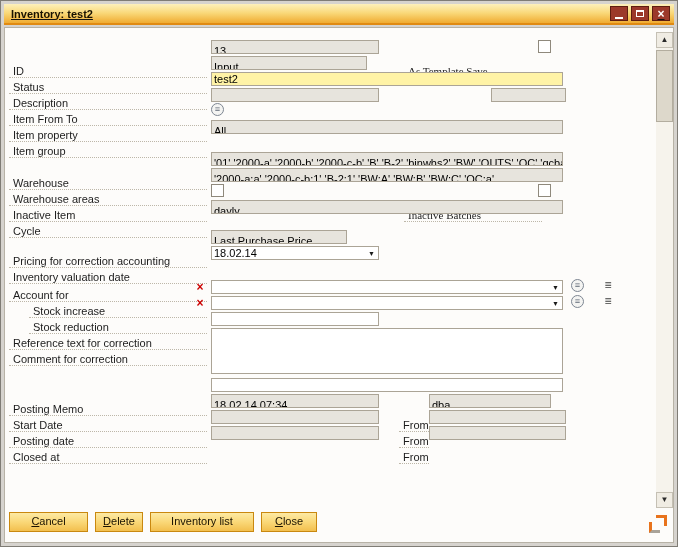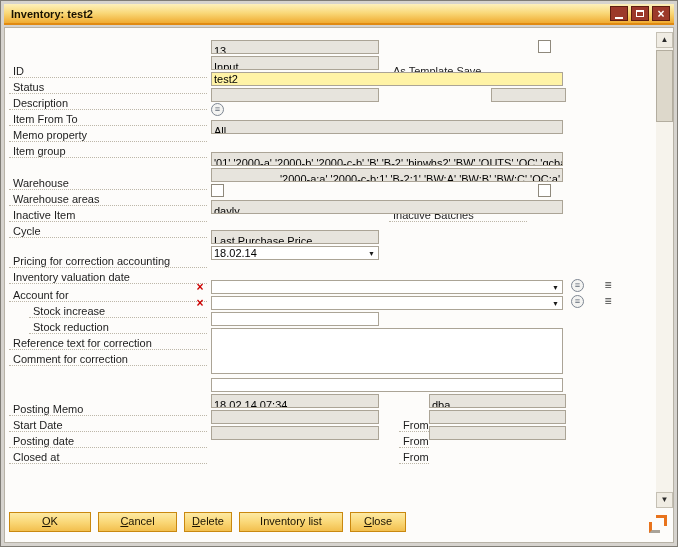--- a/index.html
+++ b/index.html
@@ -7,41 +7,41 @@
   .window {
     position:relative; width:678px; height:547px;
     background:#d6d3ce; border:1px solid #7f7c75;
     font-family:"Liberation Sans", sans-serif; font-size:11px; color:#141414;
     overflow:hidden;
   }
   .titlebar {
     position:absolute; left:3px; top:3px; right:3px; height:21px;
     background:linear-gradient(180deg,#fdf0bb 0%,#f9d878 48%,#f0ab31 100%);
     border-bottom:2px solid #e08a12;
-    display:flex; align-items:center; padding:0 4px 0 7px;
+    display:flex; align-items:center; padding:0 4px 0 7px;text-decoration:underline;
   }
   .title { font-weight:bold; font-size:11px; color:#1a1200; }
   .winbtns { margin-left:auto; display:flex; gap:3px; }
   .wbtn {
     width:18px; height:15px; background:#9c392a; border:1px solid #5f1d10;
     display:flex; align-items:center; justify-content:center; cursor:default;
   }
   .glyph-min { width:8px; height:2px; background:#fff; margin-top:8px; }
   .glyph-restore { width:8px; height:7px; border:1px solid #fff; border-top-width:2px; }
   .glyph-close { color:#fff; font-size:12px; font-weight:bold; line-height:10px; }
   .content {
     position:absolute; left:3px; top:26px; right:3px; bottom:3px;
     background:#fdfcfa; border:1px solid #b7b2a6;
   }
   .lbl {
     position:absolute; left:4px; width:198px; height:14px;
     border-bottom:1px dotted #bdb7a8; padding:1px 0 0 4px;
     white-space:nowrap; overflow:hidden; color:#1c1c1c;margin-top:24px;
   }
-  .lbl2 { left:384px; width:138px; }
+  .lbl2 { left:399px; width:138px;font-family:Liberation Serif, serif; }
   .lblFrom { left:394px; width:30px; }
   .lblIndent { left:24px; width:178px; }
   .fld {
     position:absolute; height:14px; border:1px solid #aba496;
     font-family:"Liberation Sans", sans-serif; font-size:11px; line-height:12px;
     padding:4px 2px; white-space:nowrap; overflow:hidden; color:#000;
   }
   .gray { background:#e7e4dd; }
   .white { background:#ffffff; }
   .yellow { background:#fff3a6; }
@@ -123,51 +123,51 @@
   </div>
 
   <div class="content">
 
     <div class="lbl" style="top:12px">ID</div>
     <div class="fld gray" style="top:12px; left:206px; width:168px;">13</div>
     <div class="lbl lbl2" style="top:12px">As Template Save</div>
     <div class="chk" style="top:12px; left:533px;"></div>
 
     <div class="lbl" style="top:28px">Status</div>
-    <div class="fld gray" style="top:28px; left:206px; width:168px;">Input</div>
+    <div class="fld gray" style="top:28px; left:206px; width:156px;">Input</div>
 
     <div class="lbl" style="top:44px">Description</div>
     <input class="fld yellow" style="top: 44px; left: 206px; width: 352px; position: absolute;" value="test2">
 
     <div class="lbl" style="top:60px">Item From To</div>
     <div class="fld gray" style="top:60px; left:206px; width:168px;"></div>
     <div class="fld gray" style="top:60px; left:486px; width:75px;"></div>
 
-    <div class="lbl" style="top:76px">Memo property</div>
+    <div class="lbl" style="top:76px">Item property</div>
     <span class="circle-icon" style="top:75px; left:206px;"><span>≡</span></span>
 
     <div class="lbl" style="top:92px">Item group</div>
     <div class="fld gray" style="top:92px; left:206px; width:352px;">All</div>
 
     <div class="lbl" style="top:124px">Warehouse</div>
     <div class="fld gray" style="top:124px; left:206px; width:352px;">'01','2000-a','2000-b','2000-c-b','B','B-2','binwhs2','BW','OUTS','QC','qcbad','</div>
 
     <div class="lbl" style="top:140px">Warehouse areas</div>
-    <div class="fld gray" style="top:140px; left:206px; width:352px;text-align:right;">'2000-a:a','2000-c-b:1','B-2:1','BW:A','BW:B','BW:C','QC:a'</div>
+    <div class="fld gray" style="top:140px; left:206px; width:352px;">'2000-a:a','2000-c-b:1','B-2:1','BW:A','BW:B','BW:C','QC:a'</div>
 
     <div class="lbl" style="top:156px">Inactive Item</div>
     <div class="chk" style="top:156px; left:206px;"></div>
     <div class="lbl lbl2" style="top:156px">Inactive Batches</div>
     <div class="chk" style="top:156px; left:533px;"></div>
 
     <div class="lbl" style="top:172px">Cycle</div>
     <div class="fld gray" style="top:172px; left:206px; width:352px;">dayly</div>
 
     <div class="lbl" style="top:202px">Pricing for correction accounting</div>
-    <div class="fld gray" style="top:202px; left:206px; width:168px;">Last Purchase Price</div>
+    <div class="fld gray" style="top:202px; left:206px; width:136px;">Last Purchase Price</div>
 
     <div class="lbl" style="top:218px">Inventory valuation date</div>
     <input class="fld white" style="top: 218px; left: 206px; width: 168px; position: absolute; padding-right: 12px;" value="18.02.14">
     <span class="combo-arrow" style="top:222px; left:363px;">▼</span>
 
     <div class="lbl lblIndent" style="top:252px">Stock increase</div>
 
     <div class="lbl" style="top:236px">Account for</div>
     <span class="req-x" style="top:253px; left:190px;">×</span>
     <input class="fld white" style="top: 252px; left: 206px; width: 352px; position: absolute; padding-right: 12px;">
@@ -187,34 +187,33 @@
 
     <div class="lbl" style="top:300px">Comment for correction</div>
     <textarea class="fld white" style="top: 300px; left: 206px; width: 352px; height: 46px; position: absolute;"></textarea>
 
     <div class="lbl" style="top:350px">Posting Memo</div>
     <input class="fld white" style="top: 350px; left: 206px; width: 352px; position: absolute;">
 
     <div class="lbl" style="top:366px">Start Date</div>
     <div class="fld gray" style="top:366px; left:206px; width:168px;">18.02.14 07:34</div>
     <div class="lbl lblFrom" style="top:366px">From</div>
-    <div class="fld gray" style="top:366px; left:424px; width:137px;">dba</div>
+    <div class="fld gray" style="top:366px; left:424px; width:122px;">dba</div>
 
     <div class="lbl" style="top:382px">Posting date</div>
     <div class="fld gray" style="top:382px; left:206px; width:168px;"></div>
     <div class="lbl lblFrom" style="top:382px">From</div>
     <div class="fld gray" style="top:382px; left:424px; width:137px;"></div>
 
     <div class="lbl" style="top:398px">Closed at</div>
     <div class="fld gray" style="top:398px; left:206px; width:168px;"></div>
     <div class="lbl lblFrom" style="top:398px">From</div>
     <div class="fld gray" style="top:398px; left:424px; width:137px;"></div>
 
     <div class="btnrow">
-      <div class="btn" style="width:82px;">OK</div>
       <div class="btn" style="width:79px;">Cancel</div>
       <div class="btn" style="width:48px;">Delete</div>
       <div class="btn nohot" style="width:104px;">Inventory list</div>
       <div class="btn" style="width:56px;">Close</div>
     </div>
 
     <div class="scrollbar">
       <div class="sb-btn sb-up"><span>▲</span></div>
       <div class="sb-track">
         <div class="sb-thumb"></div>

